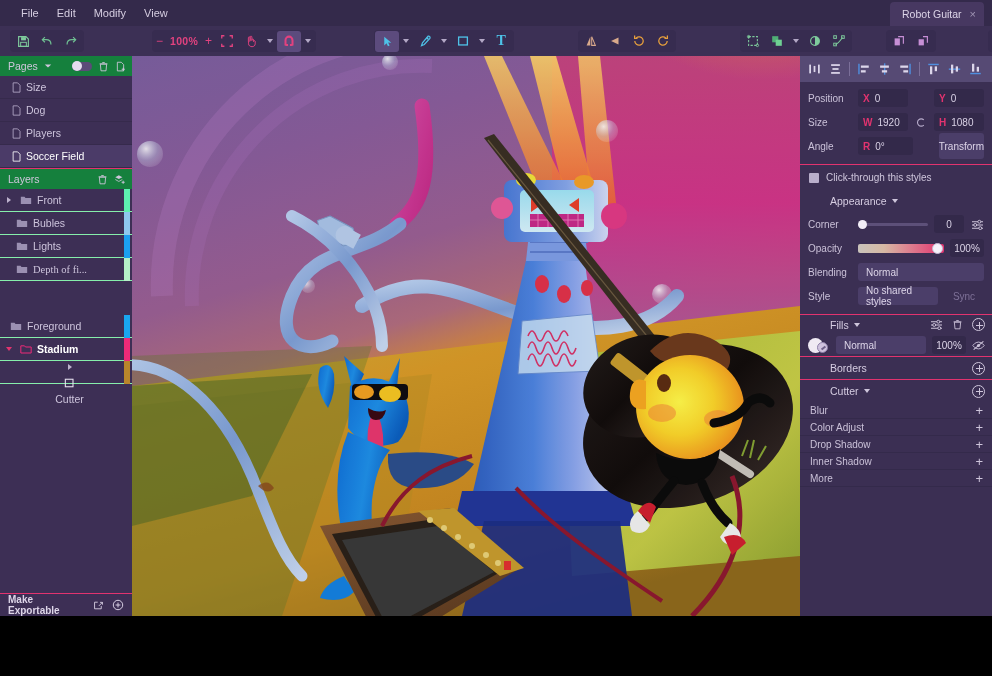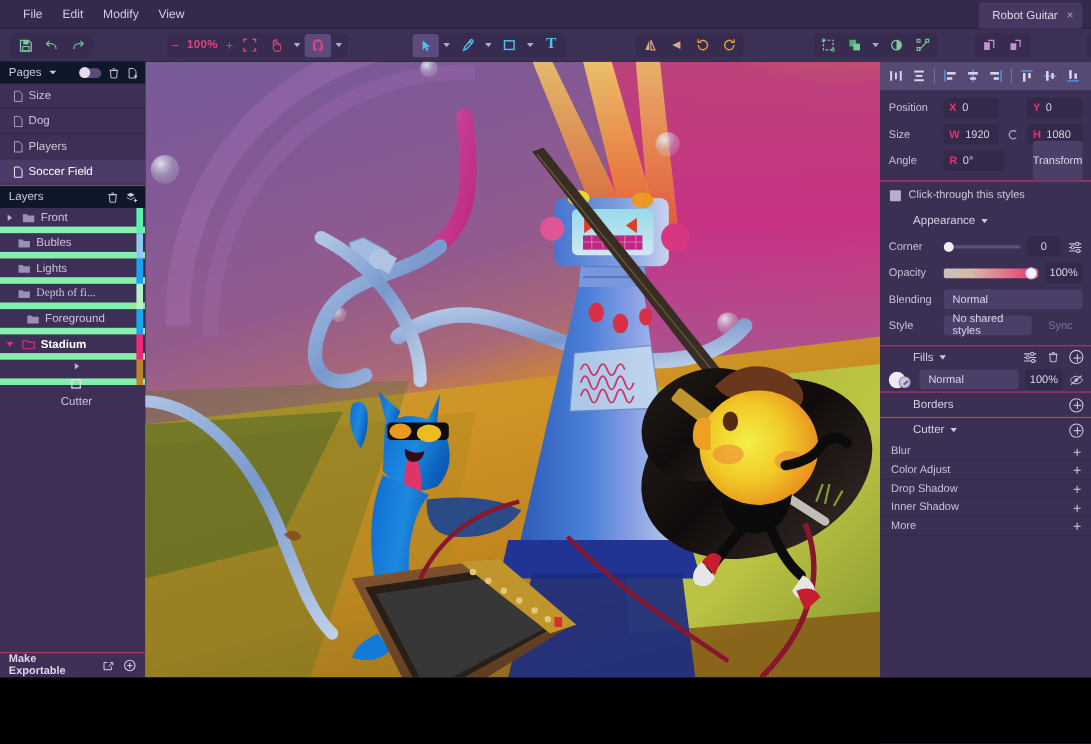--- a/index.html
+++ b/index.html
@@ -54,21 +54,21 @@
   .zsign{ color:#e2427f; font-size:12px; width:13px; text-align:center; cursor:pointer;}
   svg{ display:block; }
 
   
   .leftpanel{
     position:absolute; left:0; top:56px; width:132px; height:560px;
     background:#3d2f55; display:flex; flex-direction:column;
   }
   .panelhdr{
     height:20px; display:flex; align-items:center; padding:0 6px 0 8px;
-    background:#0f172a; gap:6px; flex:0 0 auto;
+    background:#15803d; gap:6px; flex:0 0 auto;
   }
   .panelhdr .ttl{ color:#cfc6dc; font-size:10.5px; }
   .panelhdr .spacer{ flex:1; }
   .hicon{ cursor:pointer; display:flex; align-items:center; }
 
   .toggle-pill{
     width:20px; height:9px; border-radius:5px; background:#5b4b78; position:relative;
     cursor:pointer;
   }
   .toggle-pill::after{
@@ -83,21 +83,21 @@
   }
   .pagerow .lbl{ color:#cdc4dc; font-size:10.5px; }
   .pagerow.sel{ background:#4b3b68; }
   .pagerow.sel .lbl{ color:#fff; }
 
   .sep-pink{ height:1px; background:#e2336f; flex:0 0 auto; }
 
   .layerbody{ flex:1 1 auto; overflow:hidden; position:relative; }
   .layerrow{
     height:23px; display:flex; align-items:center; gap:5px; cursor:pointer;
-    border-bottom:6px solid #86efac; position:relative; padding-right:10px;
+    border-bottom:1px solid #86efac; position:relative; padding-right:10px;
   }
   .layerrow .lbl{ color:#cdc4dc; font-size:10.5px; white-space:nowrap; }
   .layerrow.sel .lbl{ color:#fff; font-weight:bold; }
   .disc{
     width:12px; flex:0 0 12px; display:flex; align-items:center; justify-content:center;
   }
   .disc .tri{ border-left:4px solid #bdb2cd; border-top:3.5px solid transparent; border-bottom:3.5px solid transparent; }
   .disc .tri.open{ border:none; border-top:4px solid #e2336f; border-left:3.5px solid transparent; border-right:3.5px solid transparent; }
   .colorstrip{ position:absolute; right:2px; top:0; width:6px; height:23px; }
 
@@ -130,21 +130,21 @@
   .rrow{ display:flex; align-items:center; height:20px; margin-bottom:4px; gap:6px; }
   .rlbl{ width:44px; color:#cac1d8; font-size:10px; flex:0 0 44px; }
   .field{
     height:18px; background:#33294a; border-radius:3px; display:flex; align-items:center;
     padding:0 5px; gap:5px; flex:1 1 0; min-width:0; cursor:text;
   }
   .field .pfx{ color:#e2336f; font-size:10px; font-weight:bold; }
   .field .val{ color:#d9d1e5; font-size:10px; }
   .linkicon{ width:14px; flex:0 0 14px; display:flex; align-items:center; justify-content:center; cursor:pointer;}
   .btnflat{
-    height:36px; background:#4b3e69; border-radius:3px; display:flex; align-items:center;
+    height:26px; background:#4b3e69; border-radius:3px; display:flex; align-items:center;
     flex:1 1 0; cursor:pointer;
   }
   .btnflat .val{ color:#ded6e9; font-size:10px; }
 
   .checkrow{ display:flex; align-items:center; gap:7px; padding:7px 8px 8px 9px; }
   .chk{ width:10px; height:10px; background:#b9aecb; border-radius:1px; flex:0 0 10px; cursor:pointer;}
   .checkrow .lbl{ color:#cfc6dc; font-size:10px; }
 
   .sechdr{
     height:19px; display:flex; align-items:center; padding:0 7px 0 8px; gap:5px;
@@ -501,21 +501,21 @@
       <div class="layerrow" style="padding-left:16px;font-family:Liberation Serif, serif;">
         <span>
             <svg width="12" height="10" viewBox="0 0 14 12">
               <path d="M.8 2.2h4.4l1.2 1.4h6.8v7.2H.8z" fill="#9b90b2"></path>
             </svg>
           </span>
         <span class="lbl">Depth of fi...</span>
         <span class="colorstrip" style="background:#b6f0c8;"></span>
       </div>
 
-      <div class="layerrow" style="padding-left:24px;">
+      <div class="layerrow" style="padding-left:10px;margin-top:34px;">
         <span>
             <svg width="12" height="10" viewBox="0 0 14 12">
               <path d="M.8 2.2h4.4l1.2 1.4h6.8v7.2H.8z" fill="#9b90b2"></path>
             </svg>
           </span>
         <span class="lbl">Foreground</span>
         <span class="colorstrip" style="background:#19a6ef;"></span>
       </div>
 
       <div class="layerrow sel" style="padding-left:3px;">

